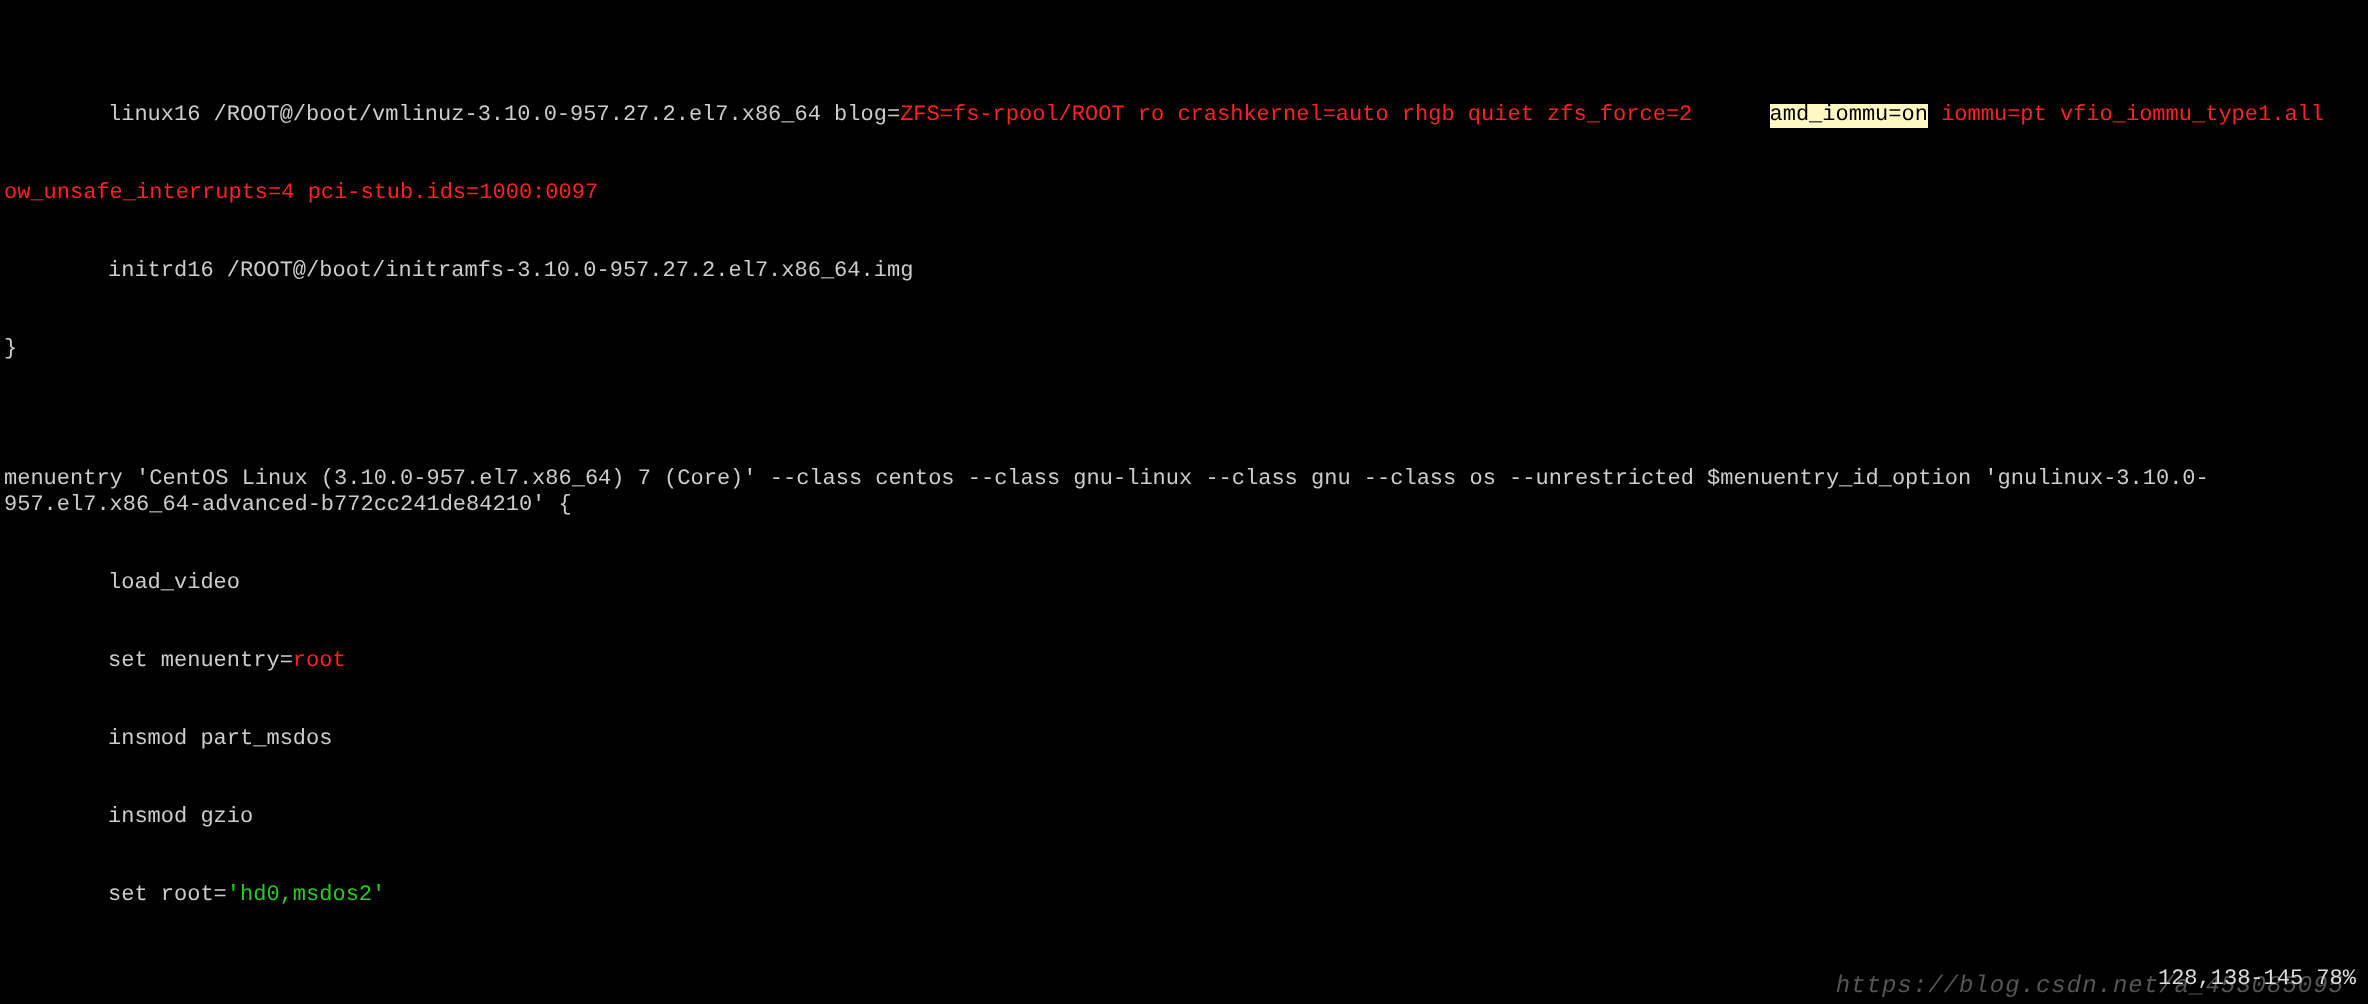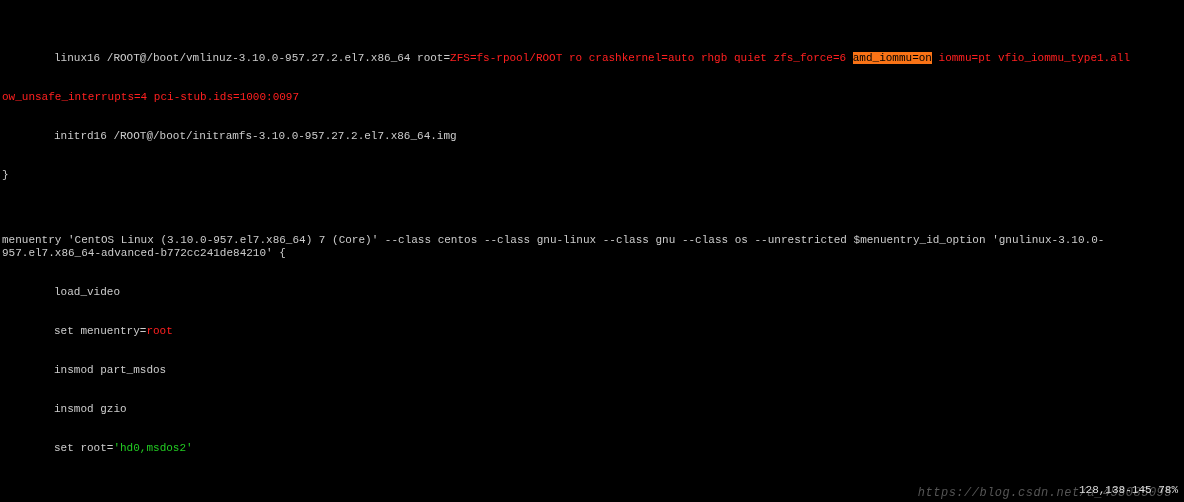--- a/index.html
+++ b/index.html
@@ -16,21 +16,21 @@
     position: relative;
   }
   .terminal {
     padding: 0 2px;
     white-space: pre;
   }
   .line { display: block; min-height: 13px; }
   .i1 { padding-left: 52px; }
   .red { color: #ff2020; }
   .green { color: #22cc22; margin-top: 36px; }
-  .hl-yellow { background: #f97316; color: #000; }
+  .hl-yellow { background: #fef9c3; color: #000; margin-left: 32px; }
   .faint { color: #888; }
   .status {
     position: absolute;
     right: 6px;
     bottom: 5px;
     color: #ddd;
     font-family: "Courier New", monospace;
     font-size: 11px;
   }
   .watermark {
@@ -43,21 +43,21 @@
     letter-spacing: 0.5px;
     font-style: italic;
   }
 </style>
 </head>
 <body>
 
 <div class="terminal">
 
   
-  <span class="line i1"><span>linux16 /ROOT@/boot/vmlinuz-3.10.0-957.27.2.el7.x86_64 root=</span><span class="red">ZFS=fs-rpool/ROOT ro crashkernel=auto rhgb quiet zfs_force=6 </span><span class="hl-yellow">amd_iommu=on</span><span class="red"> iommu=pt vfio_iommu_type1.all</span></span>
+  <span class="line i1"><span>linux16 /ROOT@/boot/vmlinuz-3.10.0-957.27.2.el7.x86_64 blog=</span><span class="red">ZFS=fs-rpool/ROOT ro crashkernel=auto rhgb quiet zfs_force=2 </span><span class="hl-yellow">amd_iommu=on</span><span class="red"> iommu=pt vfio_iommu_type1.all</span></span>
   <span class="line"><span class="red">ow_unsafe_interrupts=4 pci-stub.ids=1000:0097</span></span>
   <span class="line i1">initrd16 /ROOT@/boot/initramfs-3.10.0-957.27.2.el7.x86_64.img</span>
   <span class="line">}</span>
 
   
   <span class="line" style="white-space:pre-wrap">menuentry 'CentOS Linux (3.10.0-957.el7.x86_64) 7 (Core)' --class centos --class gnu-linux --class gnu --class os --unrestricted $menuentry_id_option 'gnulinux-3.10.0-957.el7.x86_64-advanced-b772cc241de84210' {</span>
   <span class="line i1">load_video</span>
   <span class="line i1"><span>set menuentry=</span><span class="red">root</span></span>
   <span class="line i1">insmod part_msdos</span>
   <span class="line i1">insmod gzio</span>

